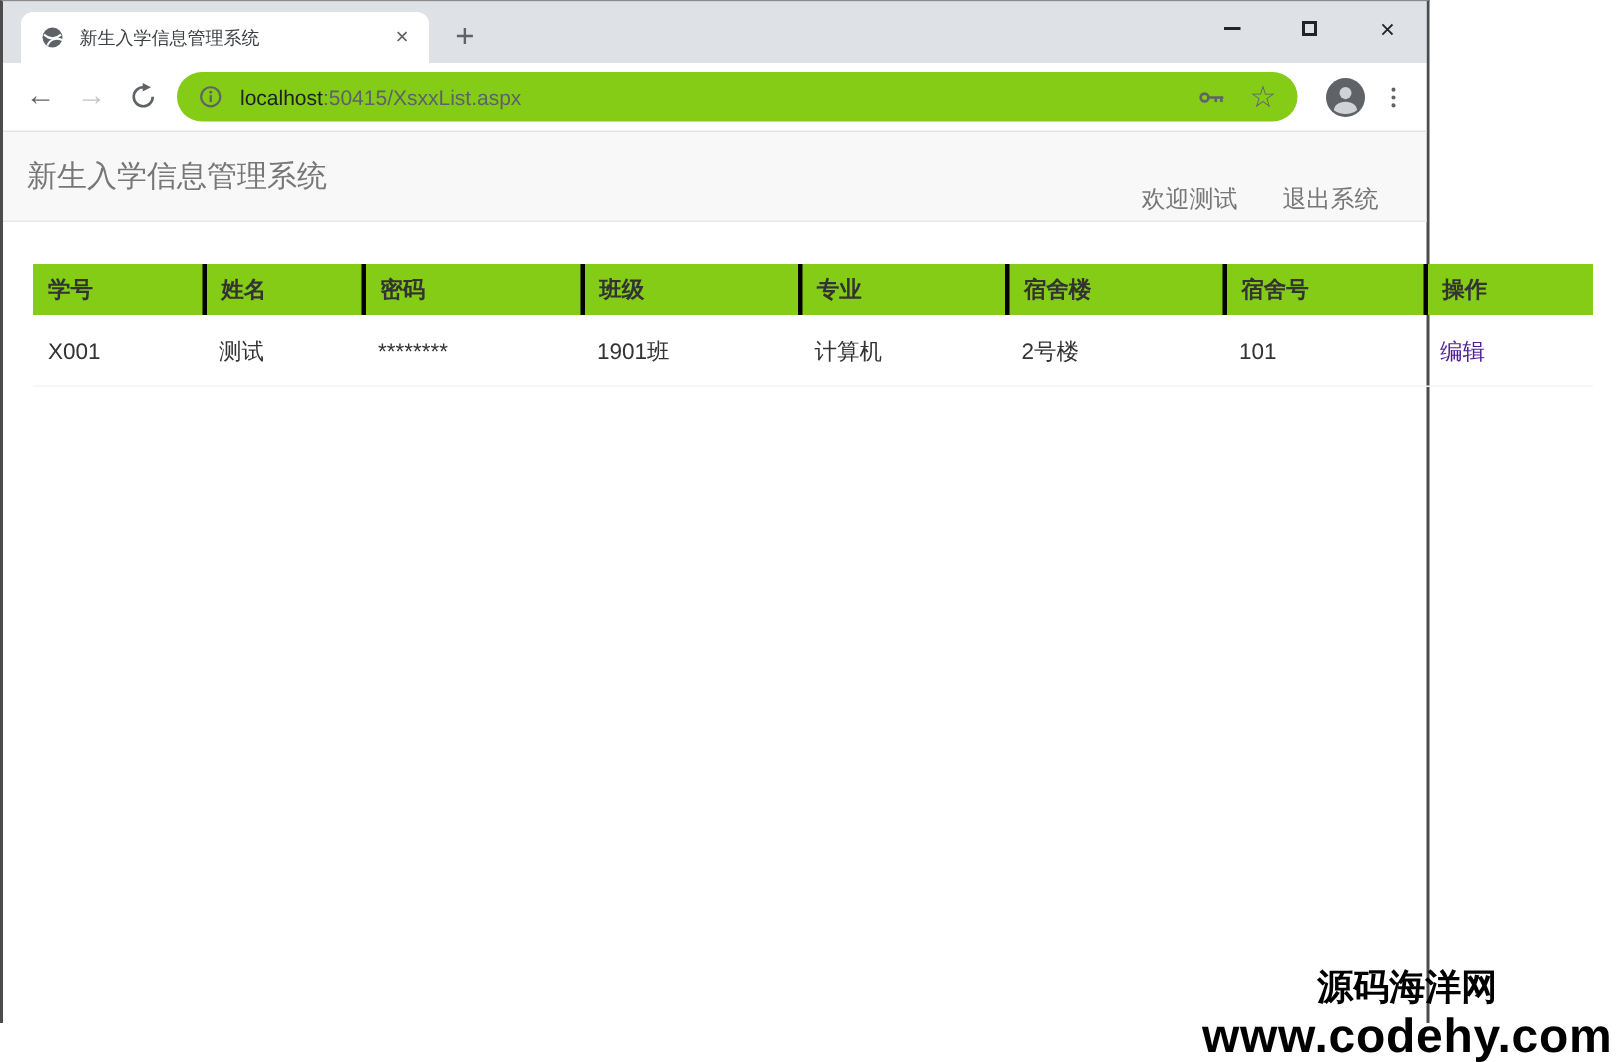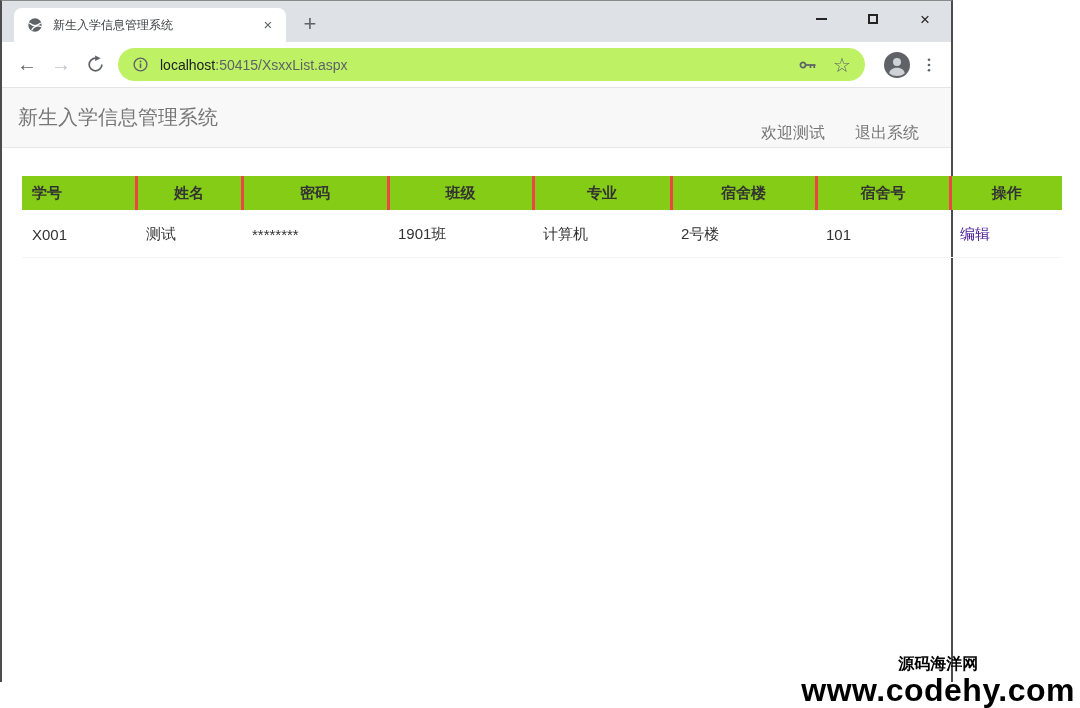--- a/index.html
+++ b/index.html
@@ -33,21 +33,21 @@
   .wclose { font-size:17px; color:#242424; line-height:1; }
   
   .toolbar {
     height:46px; background:#fff; display:flex; align-items:center;
     padding:0 10px 0 8px; border-bottom:1px solid #e4e4e4;
   }
   .navbtn { width:34px; height:34px; display:flex; align-items:center; justify-content:center;
     font-size:20px; color:#5f6368; }
   .navbtn.disabled { color:#c1c5ca; }
   .omnibox {
-    flex:1; height:33px; background:#bef264; border-radius:17px;
+    flex:1; height:33px; background:#84cc16; border-radius:17px;
     display:flex; align-items:center; padding:0 14px; margin:0 10px 0 6px;
   }
   .url { font-size:14px; margin-left:11px; white-space:nowrap; }
   .url .host { color:#202124; }
   .url .rest { color:#5f6368; }
   .omni-spacer { flex:1; }
   .omni-icon { margin-left:15px; display:flex; align-items:center; }
   .star { font-size:20px; color:#5f6368; line-height:1; }
   .avatar-wrap { margin:0 7px 0 9px; display:flex; align-items:center; }
   .menu-wrap { width:24px; display:flex; justify-content:center; }
@@ -58,27 +58,27 @@
     padding:0 32px 0 16px;
   }
   .brand { font-size:20px; color:#777; }
   .nav-right { display:flex; gap:30px; font-size:16px; color:#777;margin-top:32px; }
   .nav-right span { white-space:nowrap; }
   
   .content { padding:28px 20px 0; }
   table { width:100%; border-collapse:collapse; table-layout:fixed; }
   th { background:#84cc16; text-align:left; font-size:15px; color:#333;
        padding:8px 10px 7px; font-weight:bold; }
-  th + th { border-left:3px solid #ef4444;text-align:center; }
+  th + th { border-left:3px solid #000000; }
   td { font-size:15px; color:#333; padding:15px 10px 13px; border-bottom:1px solid #f4f4f4; }
   a.edit-link { color:#4c1d95; text-decoration:none; }
   
   .watermark { position:absolute; right:5px; bottom:0; text-align:center;
     font-weight:bold; color:#000; line-height:1.1; }
-  .wm1 { font-size:16px; }
+  .wm1 { font-size:24px; }
   .wm2 { font-size:32px; letter-spacing:0.5px; }
   svg { display:block; }
 </style>
 </head>
 <body>
 
 <div class="window">
 
   <div class="tabstrip">
     <div class="tab">

